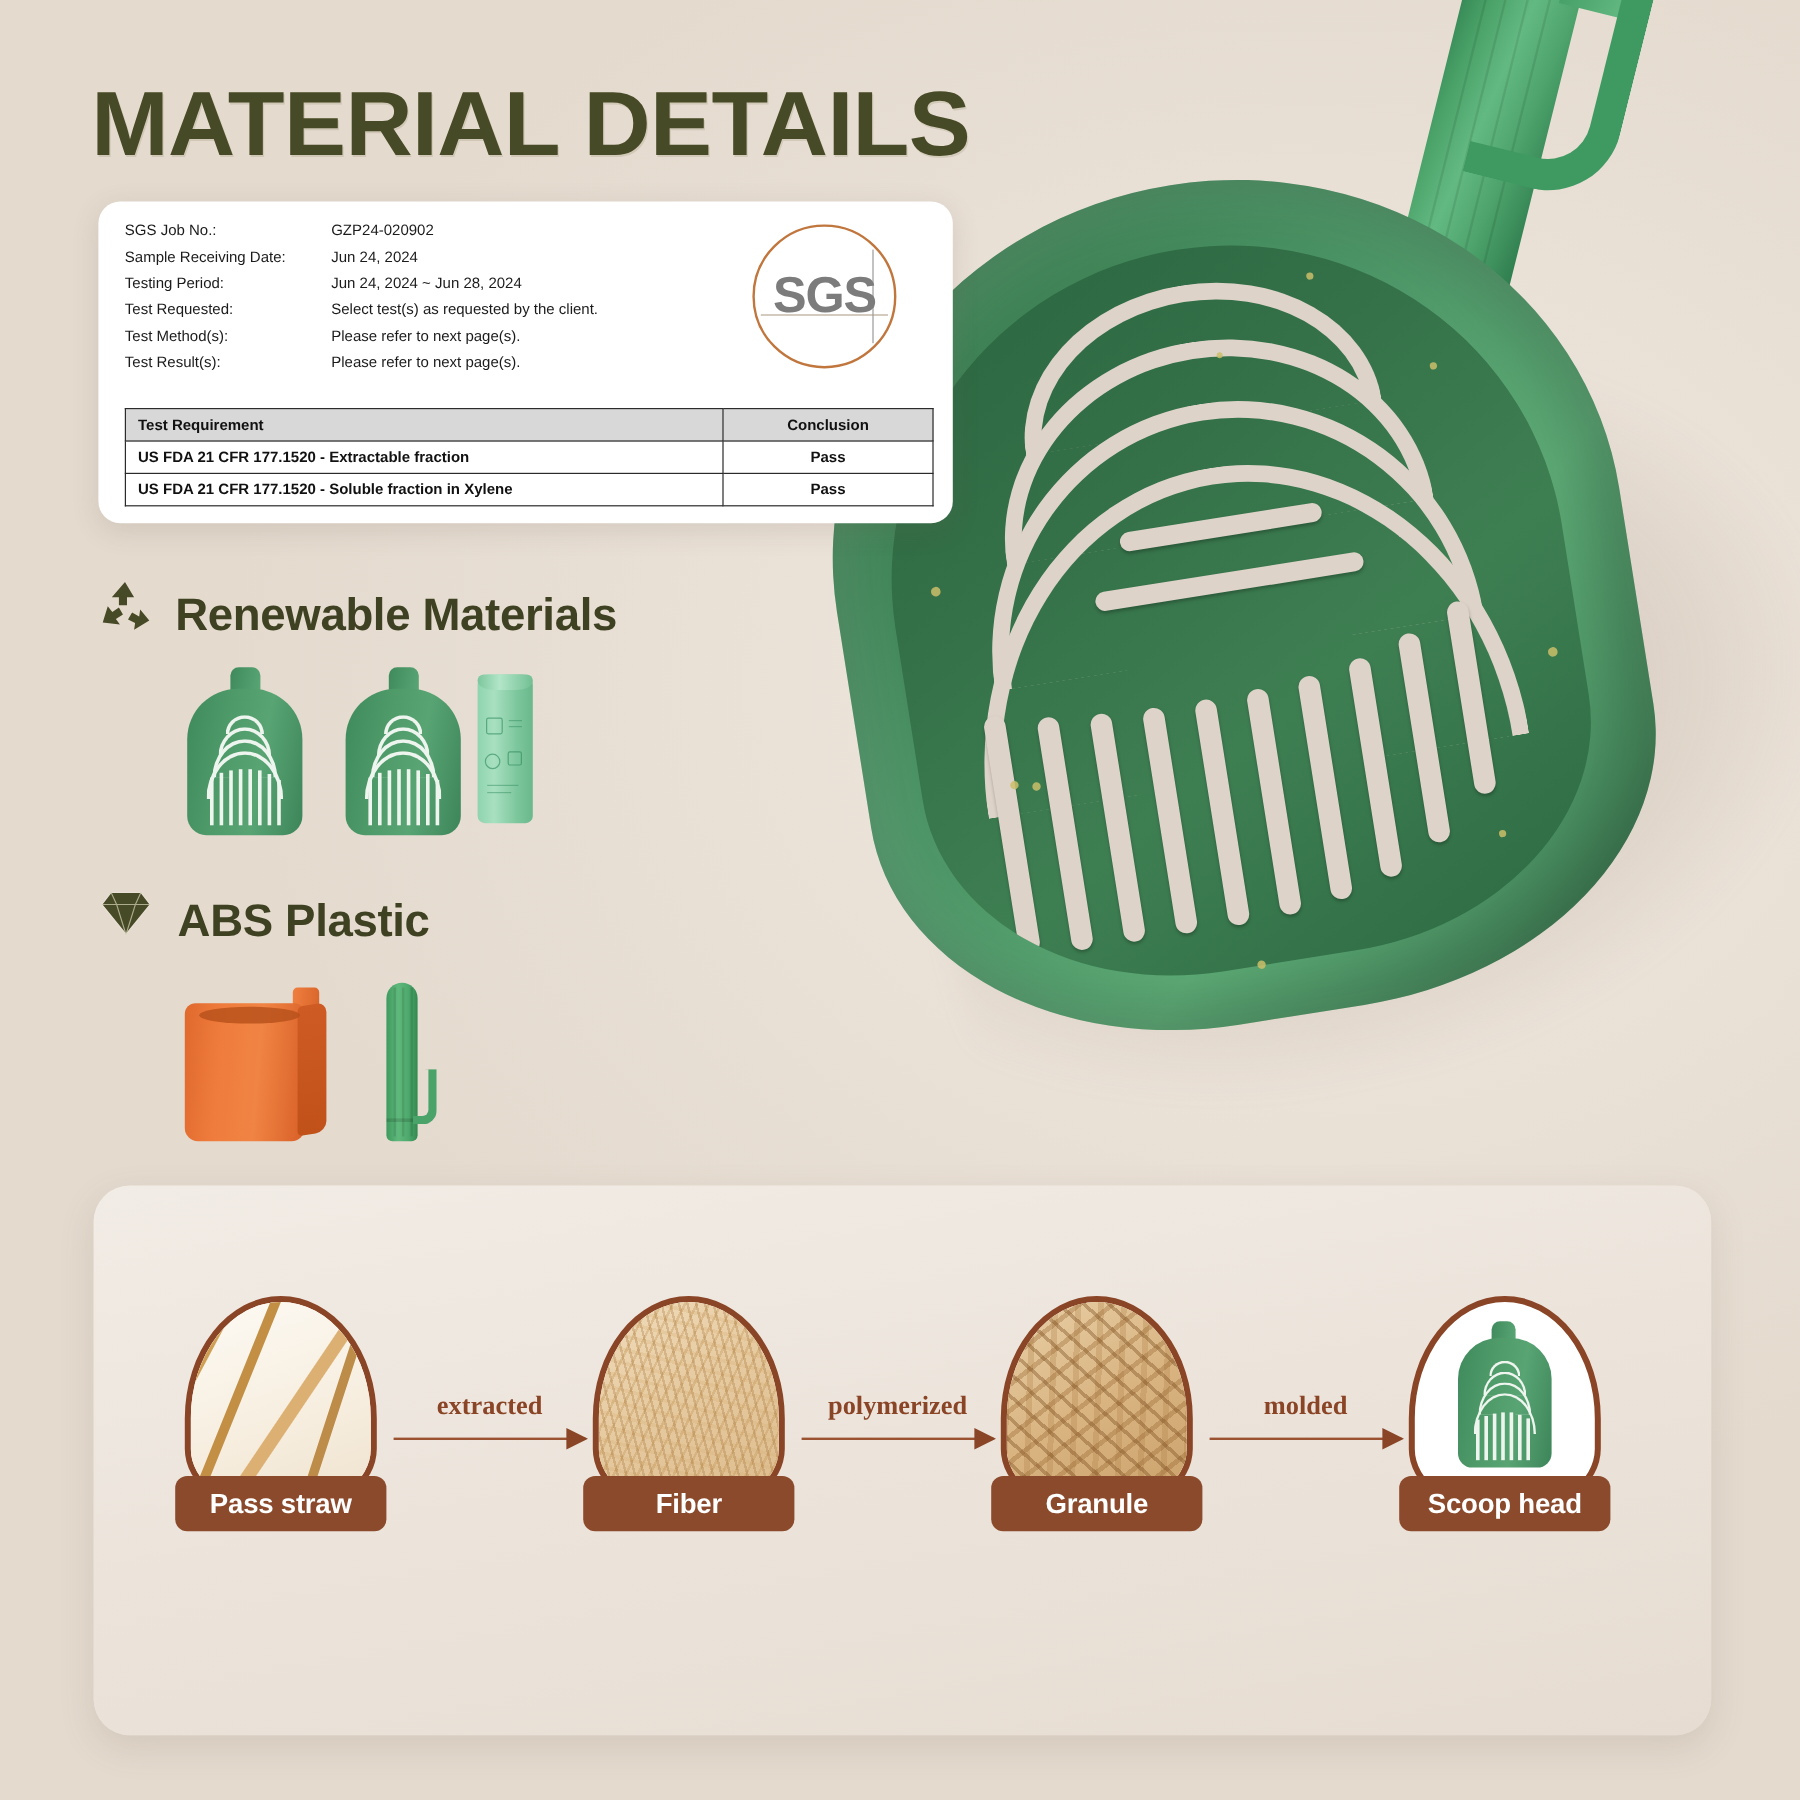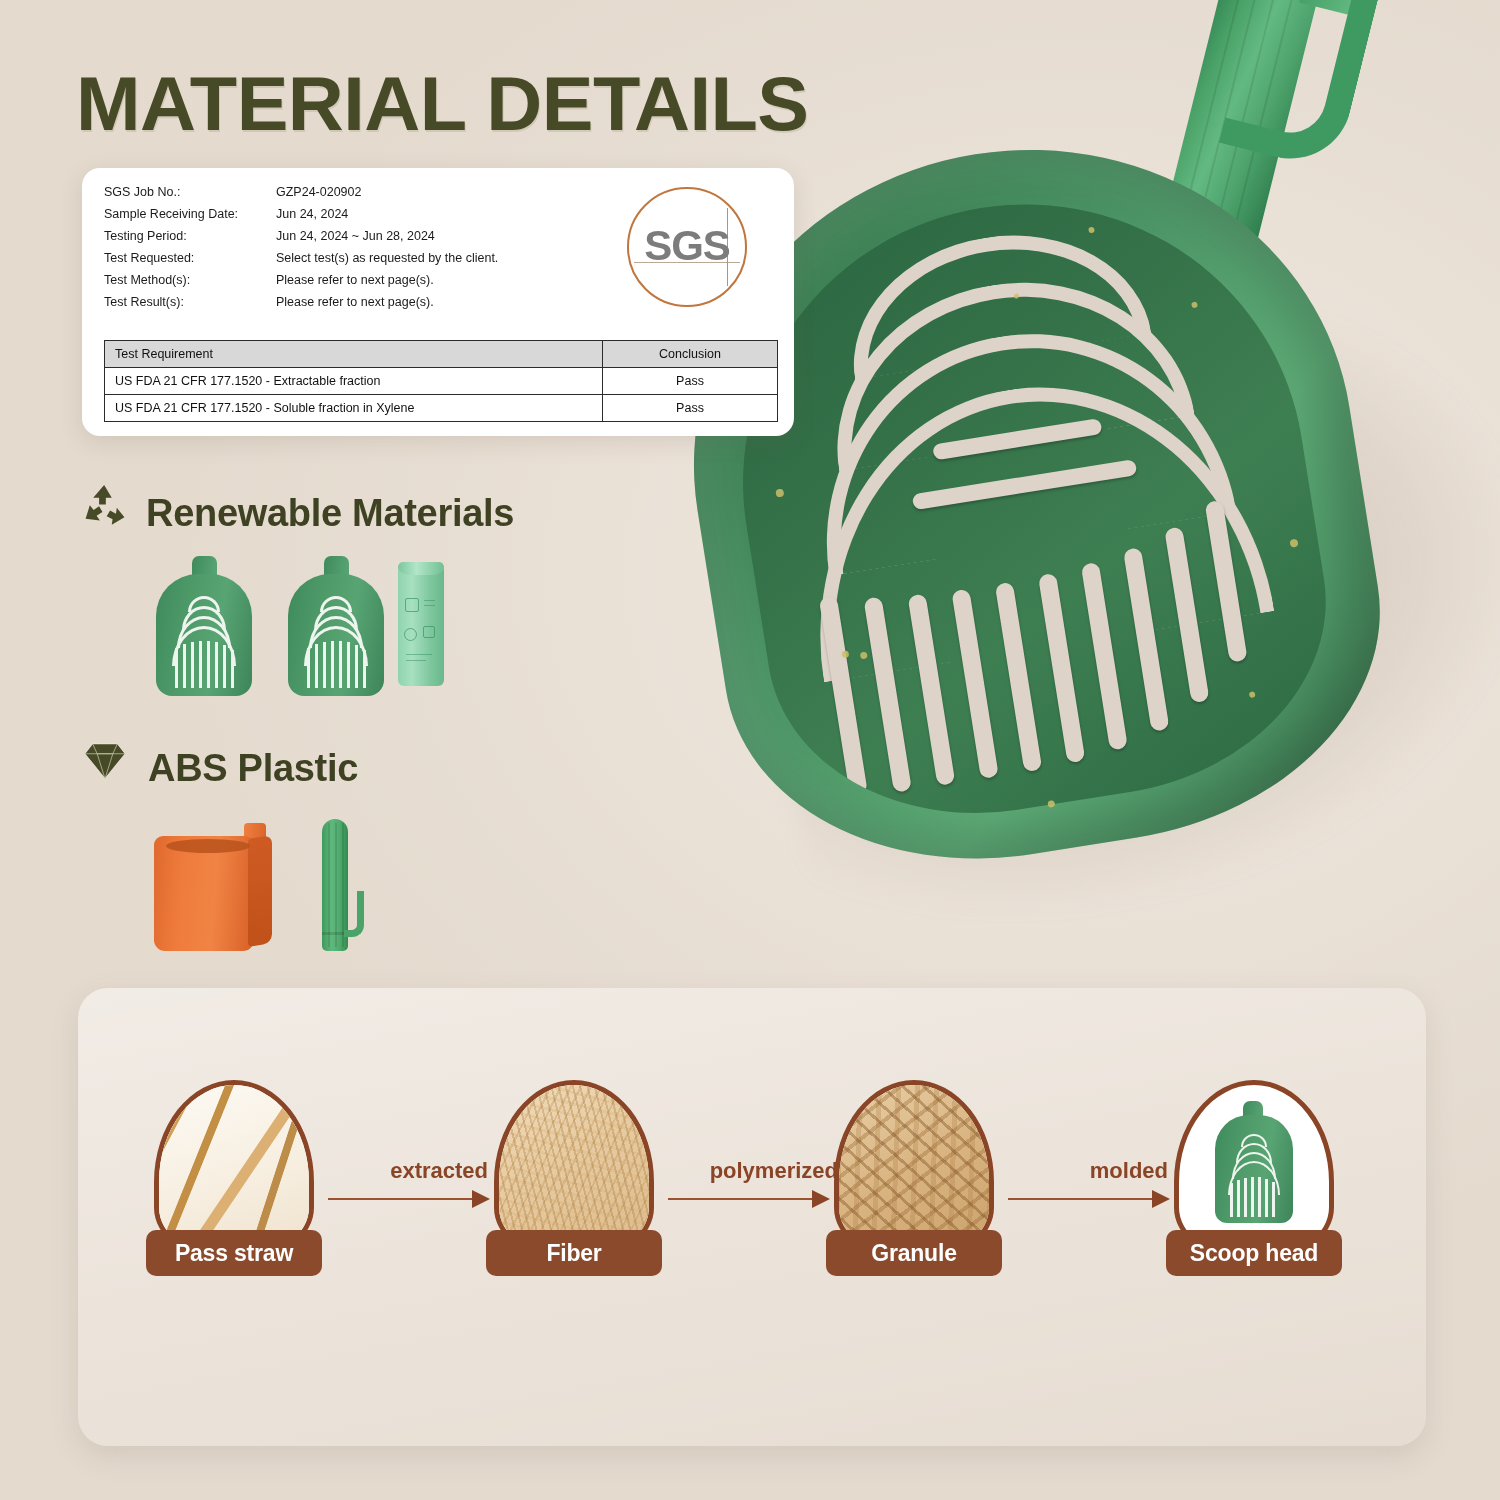--- a/index.html
+++ b/index.html
@@ -66,23 +66,23 @@
     height:1px; background:#b9a893;
   }
 
   .cert-table{
     position:absolute; left:22px; right:20px; bottom:14px;
     border-collapse:collapse; width:674px;
     font-size:12.5px; color:#111;
   }
   .cert-table td, .cert-table th{
     border:1px solid #2b2b2b; padding:6px 10px; text-align:left;
-    font-weight:400;
-  }
-  .cert-table thead th{ background:#d8d8d8; font-weight:400; font-size:12.5px; }
+    font-weight:700;
+  }
+  .cert-table thead th{ background:#d8d8d8; font-weight:700; font-size:12.5px; }
   .cert-table .col-concl{ width:175px; text-align:center; }
   .cert-table thead .col-concl{ text-align:center; }
 
   
   .feature{ position:absolute; }
   .feat-head{ display:flex; align-items:flex-end; gap:14px; }
   .feat-icon{ width:54px; height:54px; flex:none; margin-top:2px; }
   .feat-title{
     font-size:38px; font-weight:700; color:#3e4122; line-height:1.05;
     letter-spacing:-.3px;
@@ -312,21 +312,21 @@
   
   .wm-arrow{ position:absolute; height:2px; background:#9a5230; top:118px; }
   .wm-arrow::after{
     content:""; position:absolute; right:-2px; top:-8px;
     border-left:18px solid #8a4426;
     border-top:9px solid transparent;
     border-bottom:9px solid transparent;
   }
   .wm-arrow-lbl{
     position:absolute; top:78px; font-size:22px; font-weight:700; color:#8a4426;
-    white-space:nowrap; text-align:right;
+    white-space:nowrap; text-align:center;font-family:Liberation Serif, serif;
   }
 
   
   .wm-return{ position:absolute; left:0; right:0; top:318px; height:120px; }
   .ret-line{
     position:absolute; left:270px; right:270px; top:74px; height:2.5px; background:#9a5230;
   }
   .ret-up-l{ position:absolute; left:270px; top:-8px; width:2.5px; height:84px; background:#9a5230; }
   .ret-up-r{ position:absolute; right:270px; top:-8px; width:2.5px; height:84px; background:#9a5230; }
   .ret-head{

